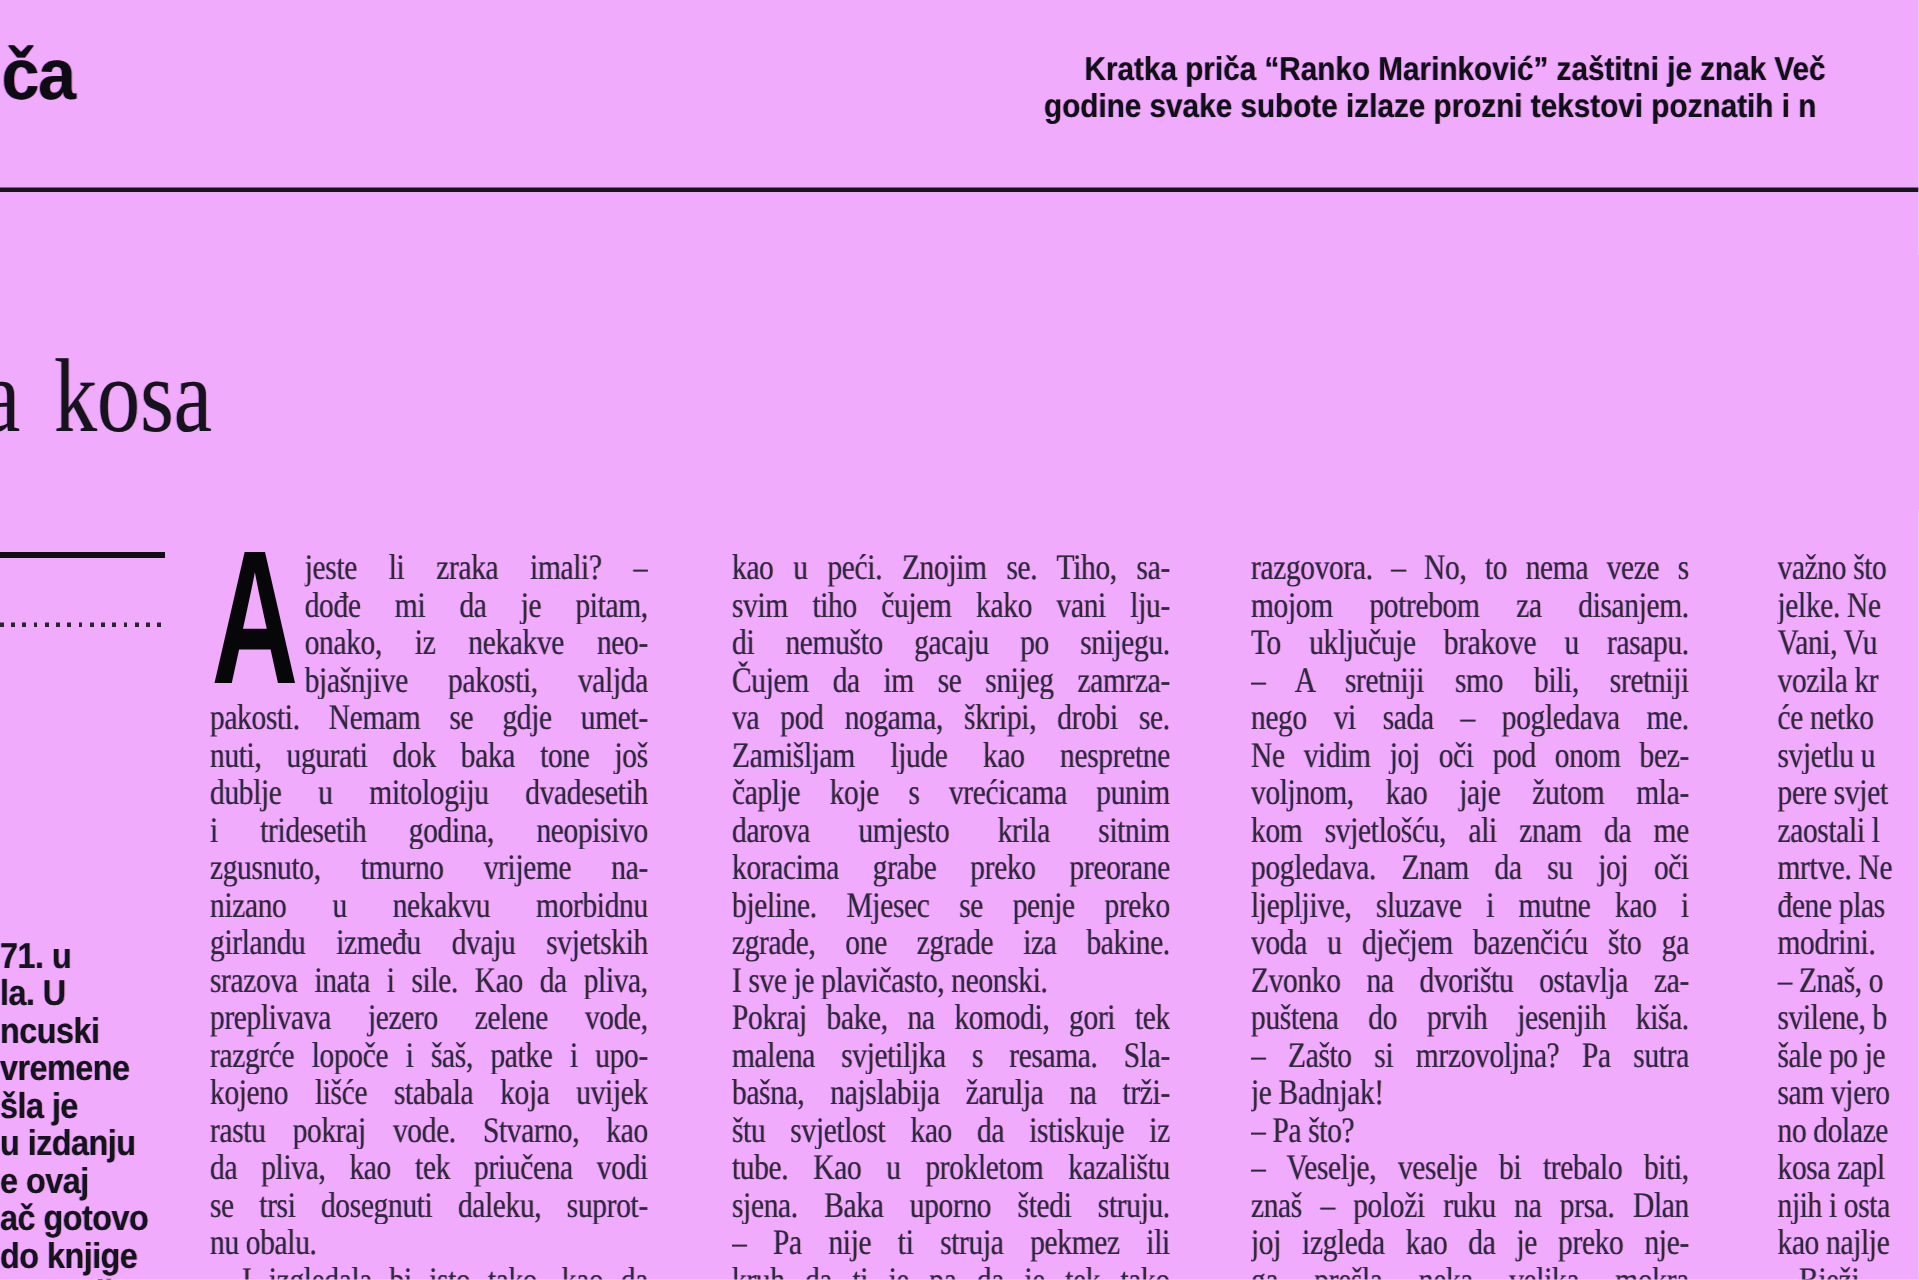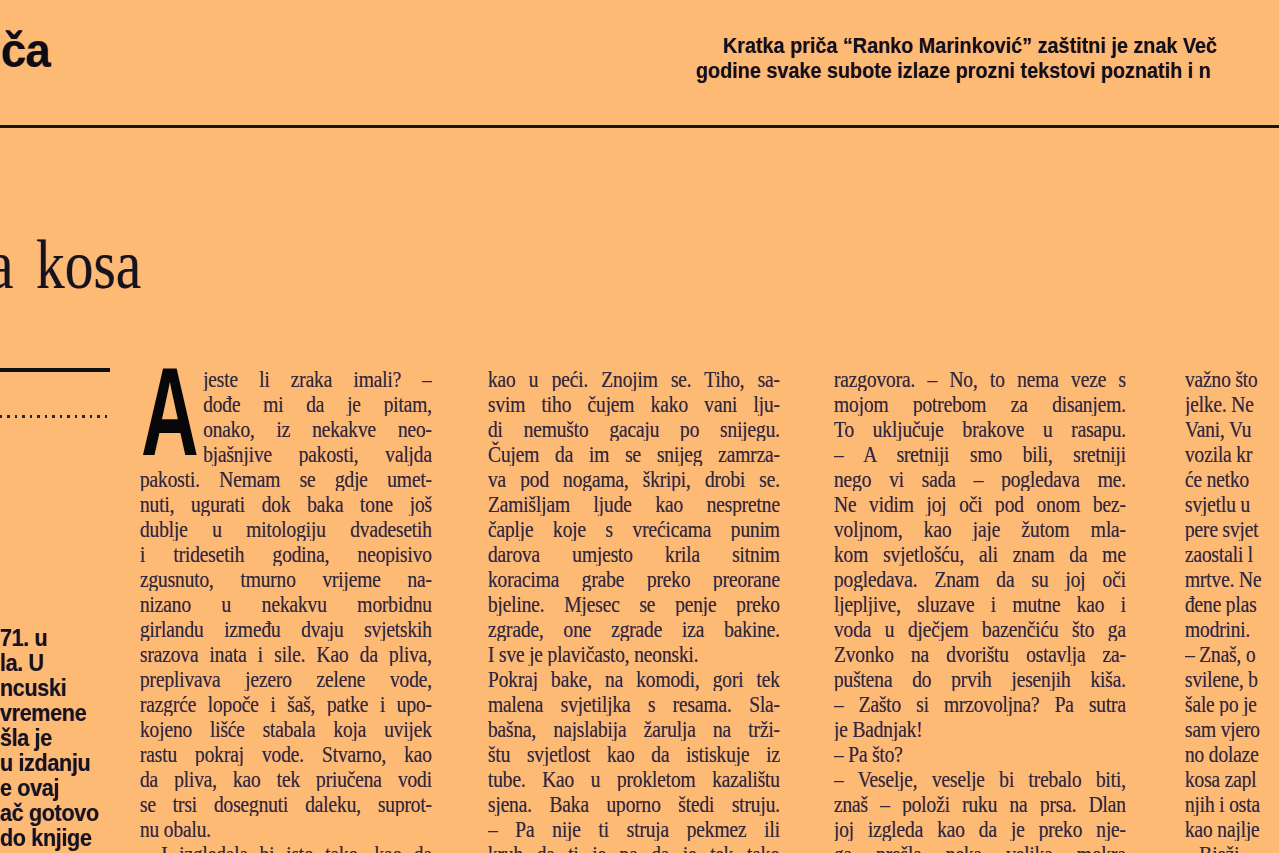--- a/index.html
+++ b/index.html
@@ -1,18 +1,18 @@
 <!DOCTYPE html>
 <html><head>
 <meta charset="utf-8">
 <style>
   html,body{margin:0;padding:0;}
   body{width:1279px;height:853px;overflow:hidden;background:#fdfdfc;
        font-family:"Liberation Sans",sans-serif;}
-  .page{position:absolute;inset:0;width:1279px;height:853px;overflow:hidden;background:#fdba74;}
+  .page{position:absolute;inset:0;width:1279px;height:853px;overflow:hidden;background:#f0abfc;}
 
   
   .masthead{position:absolute;left:1px;top:27px;font:bold 48px/1 "Liberation Sans",sans-serif;
             color:#0c0c12;transform:scaleX(.95);transform-origin:0 0;letter-spacing:-1px;
             text-shadow:.7px 0 0 rgba(160,30,30,.35),-.7px 0 0 rgba(30,30,170,.35);}
 
   
   .tagline{position:absolute;white-space:nowrap;font:bold 22px/25px "Liberation Sans",sans-serif;
            color:#101018;transform:scaleX(.9);transform-origin:0 0;
            text-shadow:.6px 0 0 rgba(160,30,30,.3),-.6px 0 0 rgba(30,30,170,.3);}

